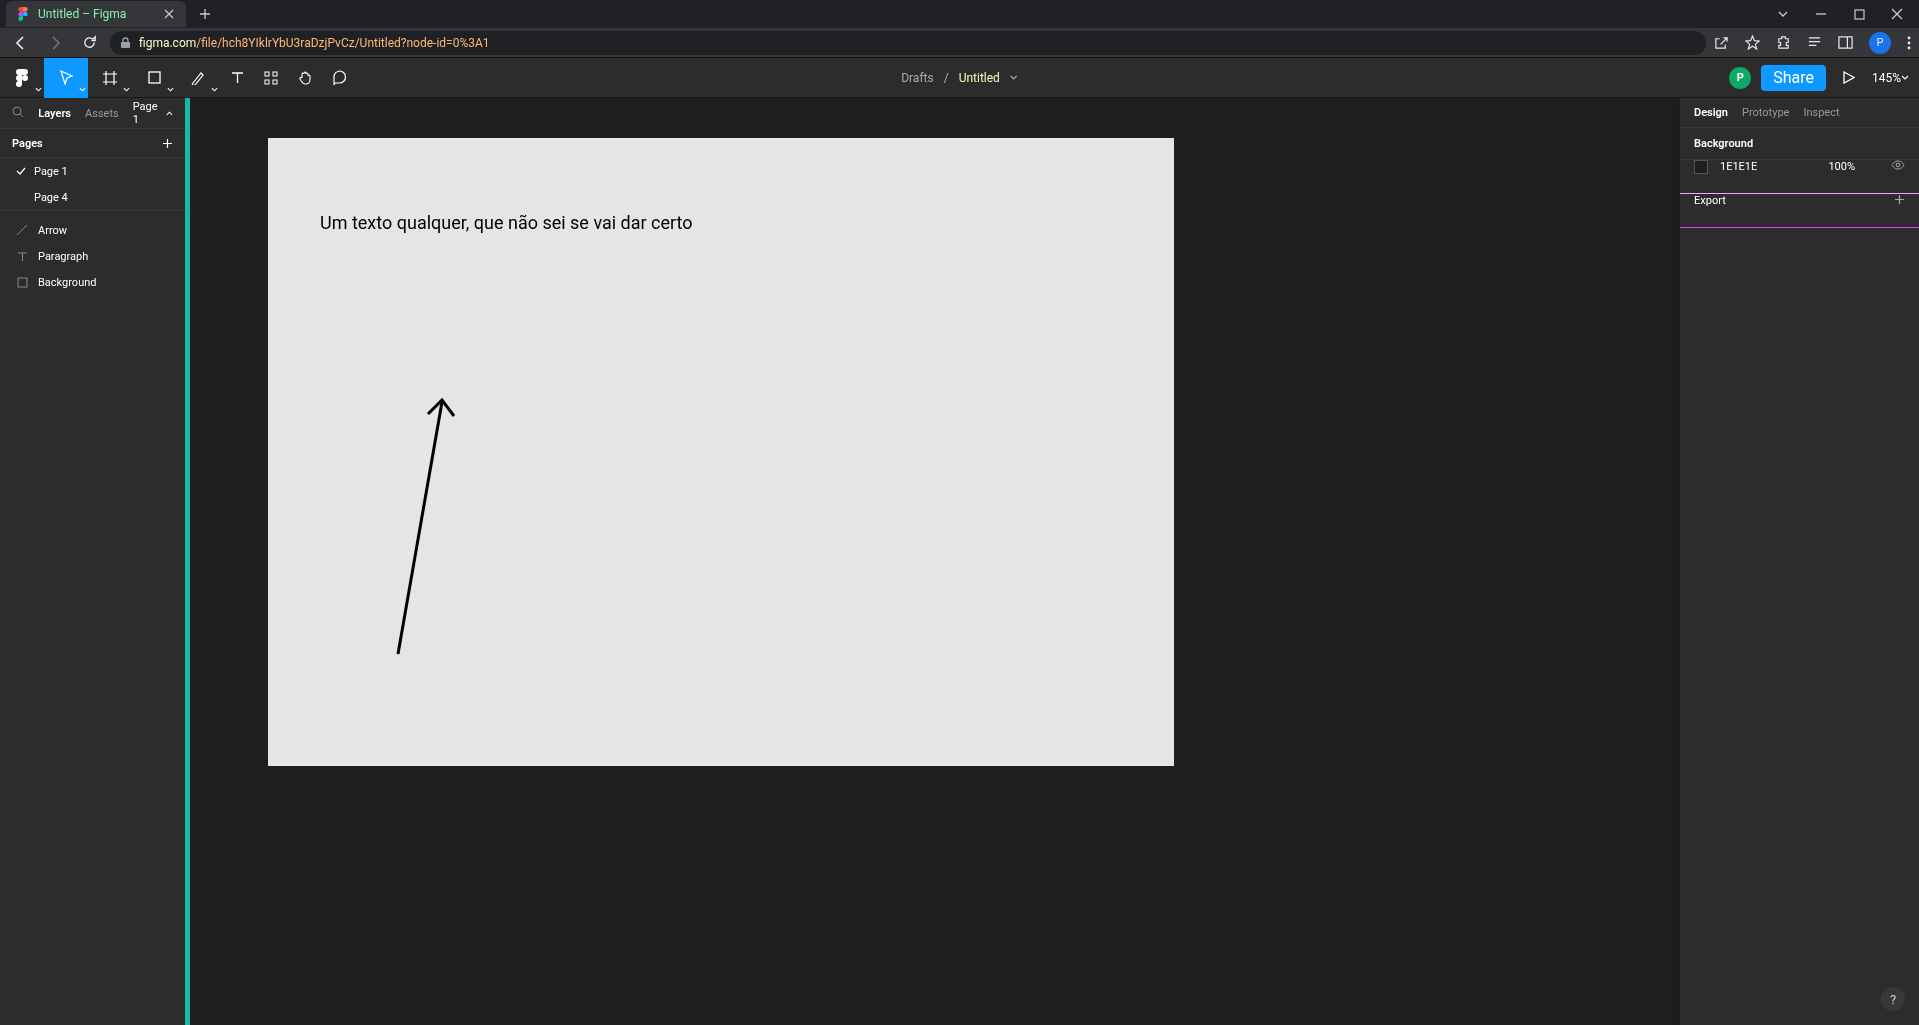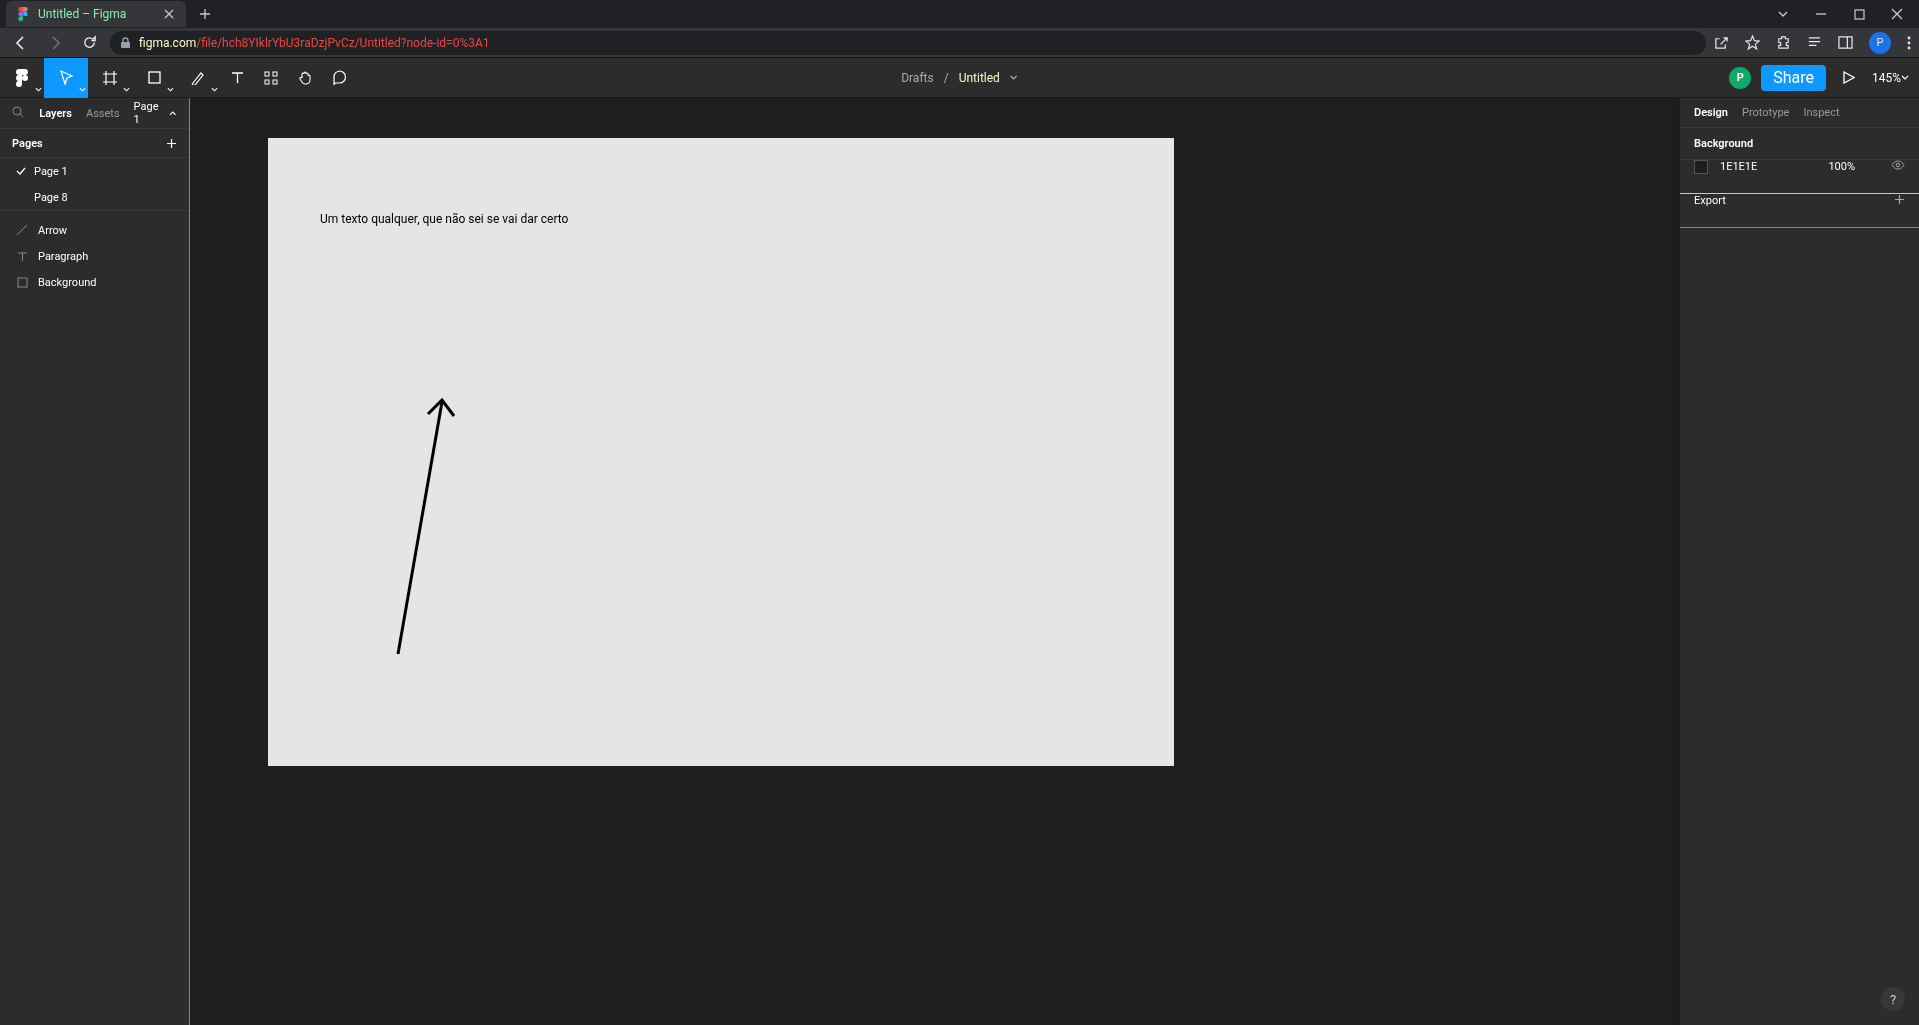--- a/index.html
+++ b/index.html
@@ -11,58 +11,58 @@
   .tab-favicon { width: 14px; height: 14px; display:flex; align-items:center; justify-content:center; }
   .tab-title { flex: 1; font-size: 12px; color: #86efac; overflow: hidden; text-overflow: ellipsis; white-space: nowrap; }
   .tab-close { width: 14px; height: 14px; display:flex; align-items:center; justify-content:center; color:#e8eaed; }
   .new-tab { width: 26px; height: 26px; display: flex; align-items:center; justify-content:center; color:#e8eaed; margin-left:6px; }
   .window-controls { margin-left: auto; display: flex; align-items:center; gap: 22px; padding-right: 14px; color:#e8eaed; }
   .wc { width:16px; height:16px; display:flex; align-items:center; justify-content:center; }
 
   .addr-bar { height: 30px; background: #35363a; display: flex; align-items:center; padding: 0 8px; gap: 8px; border-bottom:1px solid #111; }
   .nav-icon { width: 26px; height: 26px; display:flex; align-items:center; justify-content:center; color:#9aa0a6; }
   .url-box { flex:1; height:24px; background:#202124; border-radius:12px; display:flex; align-items:center; padding:0 10px; gap:8px; color:#9aa0a6; font-size:12px; }
-  .url-path { color:#ef4444; }
+  .url-path { color:#fdba74; }
   .url-host { color:#fef9c3; }
   .right-icons { display:flex; align-items:center; gap:16px; color:#e8eaed; }
   .avatar-chip { width:22px; height:22px; border-radius:50%; background:#1a73e8; display:flex; align-items:center; justify-content:center; font-size:11px; }
 
   
   .figma-top { height: 40px; background:#2c2c2c; display:flex; align-items:center; border-bottom:1px solid #1a1a1a; }
   .tool-group { display:flex; align-items:center; height:100%; }
   .tool { width:34px; height:40px; display:flex; align-items:center; justify-content:center; color:#fff; position:relative; }
   .tool.wide { width:44px; }
   .tool.active { background:#0d99ff; }
   .tool-caret { position:absolute; right:2px; bottom:6px; }
   .center-title { position:absolute; left:50%; transform:translateX(-50%); display:flex; align-items:center; gap:10px; color:#aaa; }
   .center-title .doc { color:#fef9c3; }
   .top-right { margin-left:auto; display:flex; align-items:center; gap:10px; padding-right:10px; }
   .avatar-p { width:22px; height:22px; border-radius:50%; background:#0fa968; display:flex; align-items:center; justify-content:center; font-size:11px; font-weight:700; }
   .share-btn { background:#0d99ff; color:#fff; height:26px; padding:0 12px; border-radius:4px; display:flex; align-items:center; font-size:16px; }
   .zoom { color:#fff; display:flex; align-items:center; font-size:12px; }
 
   
   .main { position:absolute; top:98px; left:0; right:0; bottom:0; display:flex; background:#1e1e1e; }
-  .left-panel { width:190px; background:#2c2c2c; border-right:1px solid #14b8a6; display:flex; flex-direction:column; }
+  .left-panel { width:190px; background:#2c2c2c; border-right:5px solid #14b8a6; display:flex; flex-direction:column; }
   .lp-header { height:30px; display:flex; align-items:center; padding:0 12px; gap:14px; }
   .lp-tab { font-size:11px; color:#999; }
   .lp-tab.active { color:#fff; font-weight:600; }
   .lp-search { width:14px; height:14px; }
   .lp-right { margin-left:auto; display:flex; align-items:center; gap:4px; font-size:11px; color:#fff; }
   .pages-head { height:30px; display:flex; align-items:center; padding:0 12px; background:#2c2c2c; border-top:1px solid #383838; border-bottom:1px solid #383838; font-size:11px; font-weight:600; }
   .pages-head .plus { margin-left:auto; color:#fff; }
   .page-row { height:26px; display:flex; align-items:center; padding-left:16px; gap:8px; font-size:11px; color:#fff; }
   .page-row .chev { width:10px; }
   .layers-list { padding-top:6px; border-top:1px solid #383838; }
   .layer-row { height:26px; display:flex; align-items:center; padding-left:16px; gap:10px; font-size:11px; font-weight:400; color:#fff; }
   .layer-ico { width:12px; height:12px; display:flex; align-items:center; justify-content:center; color:#888; }
 
   .canvas-area { flex:1; background:#1e1e1e; position:relative; overflow:hidden; }
   .frame { position:absolute; left:78px; top:40px; width:906px; height:628px; background:#e5e5e5; }
-  .frame-text { position:absolute; left:52px; top:74px; color:#000; font-size:12px; }
+  .frame-text { position:absolute; left:52px; top:74px; color:#000; font-size:18px; }
   .arrow-svg { position:absolute; left:120px; top:258px; }
 
   .right-panel { width:240px; background:#2c2c2c; border-left:1px solid #1a1a1a; }
   .rp-tabs { height:30px; display:flex; align-items:center; gap:14px; padding:0 14px; border-bottom:1px solid #383838; }
   .rp-tab { font-size:11px; color:#999; }
   .rp-tab.active { color:#fff; font-weight:600; }
   .rp-section-head { height:32px; display:flex; align-items:center; padding:0 14px; font-size:11px; font-weight:600; border-bottom:1px solid #383838; }
   .bg-row { height:34px; display:flex; align-items:flex-start; padding:0 14px; gap:12px; border-bottom:1px solid #f0abfc; }
   .swatch { width:14px; height:14px; background:#1e1e1e; border:1px solid #555; }
   .bg-hex { font-size:11px; }
@@ -313,21 +313,21 @@
     </div>
     <div class="page-row">
       <span class="chev">
           <svg width="10" height="8" viewBox="0 0 10 8">
             <path d="M1 4l3 3 5-6" stroke="#fff" stroke-width="1.3" fill="none"></path>
           </svg>
         </span>
       <span>Page 1</span>
     </div>
     <div class="page-row" style="padding-left:34px;">
-      <span>Page 8</span>
+      <span>Page 4</span>
     </div>
     <div class="layers-list">
       <div class="layer-row">
         <span class="layer-ico">
             <svg width="12" height="12" viewBox="0 0 12 12">
               <path d="M1 11L11 1" stroke="#888"></path>
             </svg>
           </span>
         <span>Arrow</span>
       </div>

